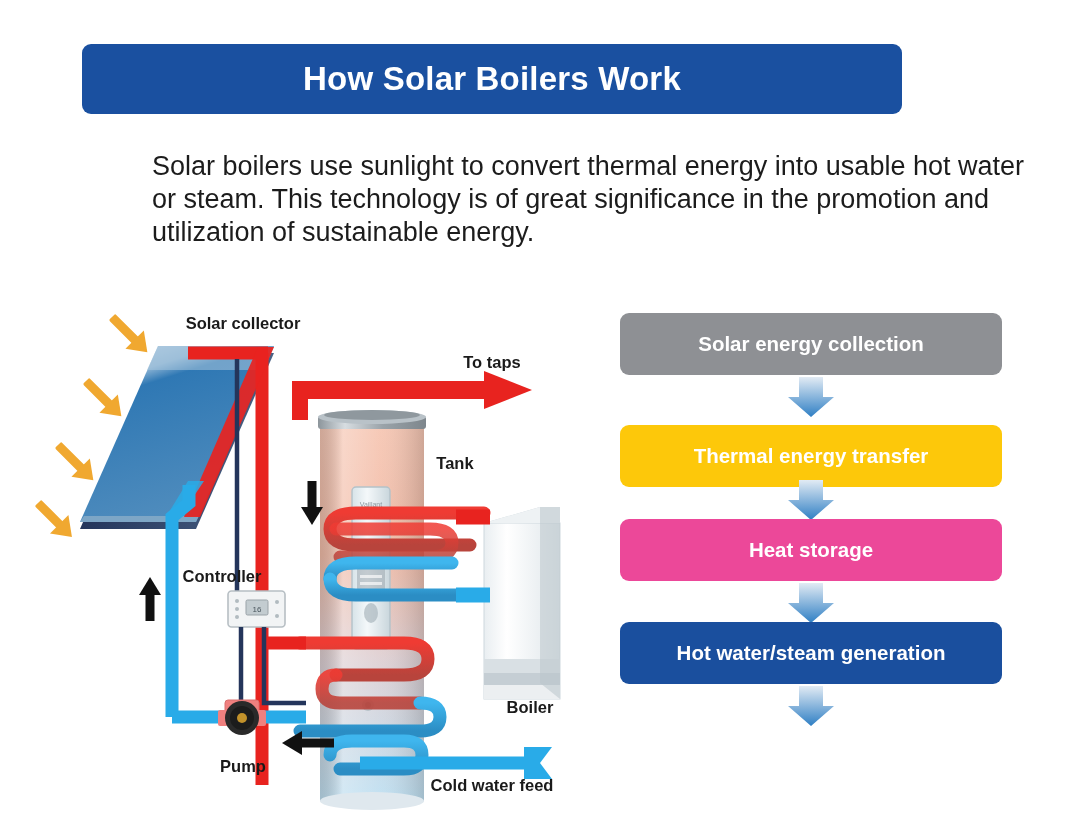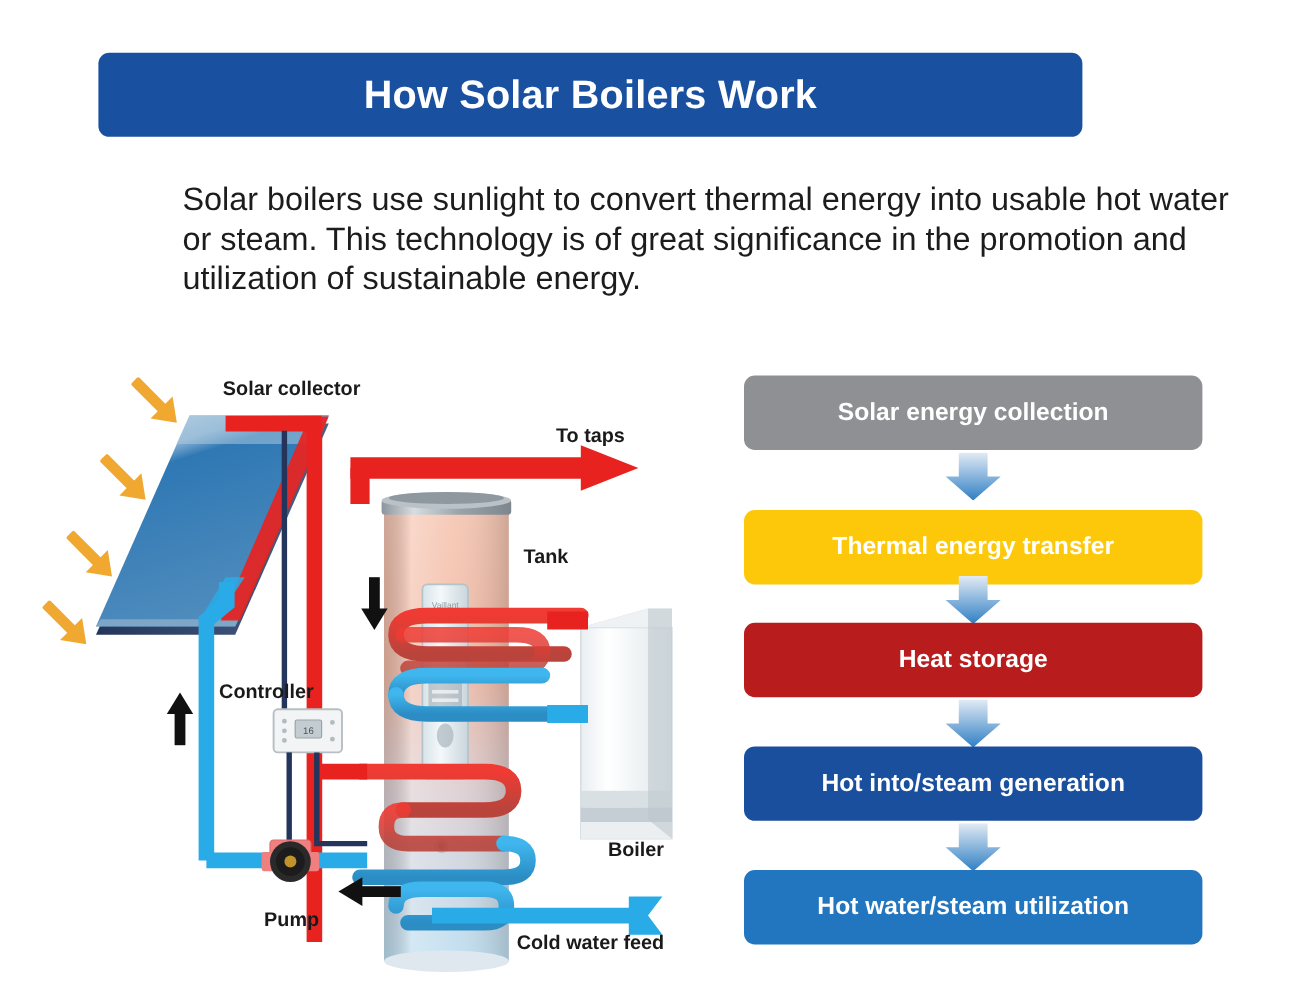--- a/index.html
+++ b/index.html
@@ -288,46 +288,43 @@
       <defs>
           <linearGradient id="ag2" x1="0" y1="0" x2="0" y2="1">
         <stop offset="0%" stop-color="#e2ebf4"></stop>
             <stop offset="100%" stop-color="#2f7fc4"></stop>
       </linearGradient>
         </defs>
       <polygon points="11,0 35,0 35,20 46,20 23,40 0,20 11,20" fill="url(#ag2)"></polygon>
     </svg>
   </div>
 
-  <div class="flow-box" style="top:206px;background:#b91c1c">
+  <div class="flow-box" style="top:206px;background:#ec4899">
     <span>Heat storage</span>
   </div>
   <div class="flow-arrow" style="top:270px">
     <svg width="46" height="40" viewBox="0 0 46 40">
       <defs>
           <linearGradient id="ag3" x1="0" y1="0" x2="0" y2="1">
         <stop offset="0%" stop-color="#e2ebf4"></stop>
             <stop offset="100%" stop-color="#2f7fc4"></stop>
       </linearGradient>
         </defs>
       <polygon points="11,0 35,0 35,20 46,20 23,40 0,20 11,20" fill="url(#ag3)"></polygon>
     </svg>
   </div>
 
   <div class="flow-box" style="top:309px;background:#1a4f9e">
-    <span>Hot into/steam generation</span>
+    <span>Hot water/steam generation</span>
   </div>
   <div class="flow-arrow" style="top:373px">
     <svg width="46" height="40" viewBox="0 0 46 40">
       <defs>
           <linearGradient id="ag4" x1="0" y1="0" x2="0" y2="1">
         <stop offset="0%" stop-color="#e2ebf4"></stop>
             <stop offset="100%" stop-color="#2f7fc4"></stop>
       </linearGradient>
         </defs>
       <polygon points="11,0 35,0 35,20 46,20 23,40 0,20 11,20" fill="url(#ag4)"></polygon>
     </svg>
   </div>
 
-  <div class="flow-box" style="top:412px;background:#2176bf">
-    <span>Hot water/steam utilization</span>
-  </div>
 </div>
 
 </body></html>

